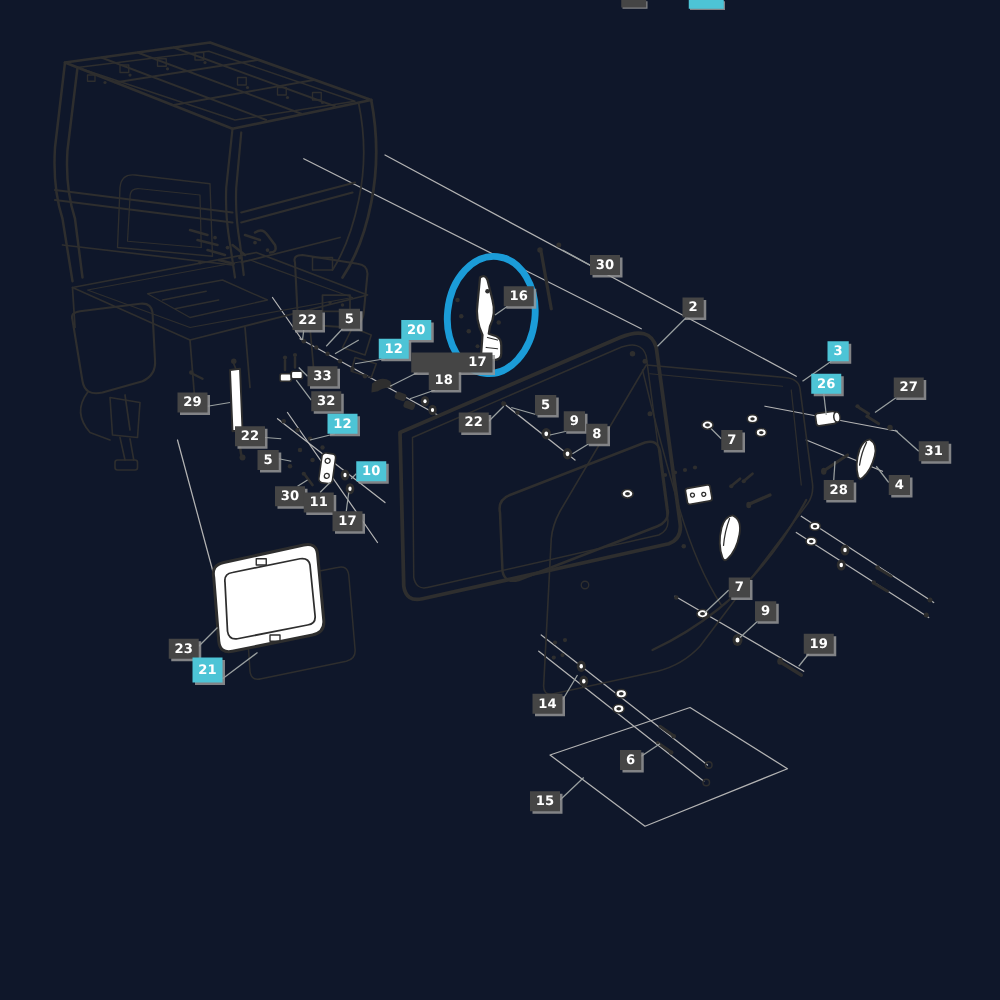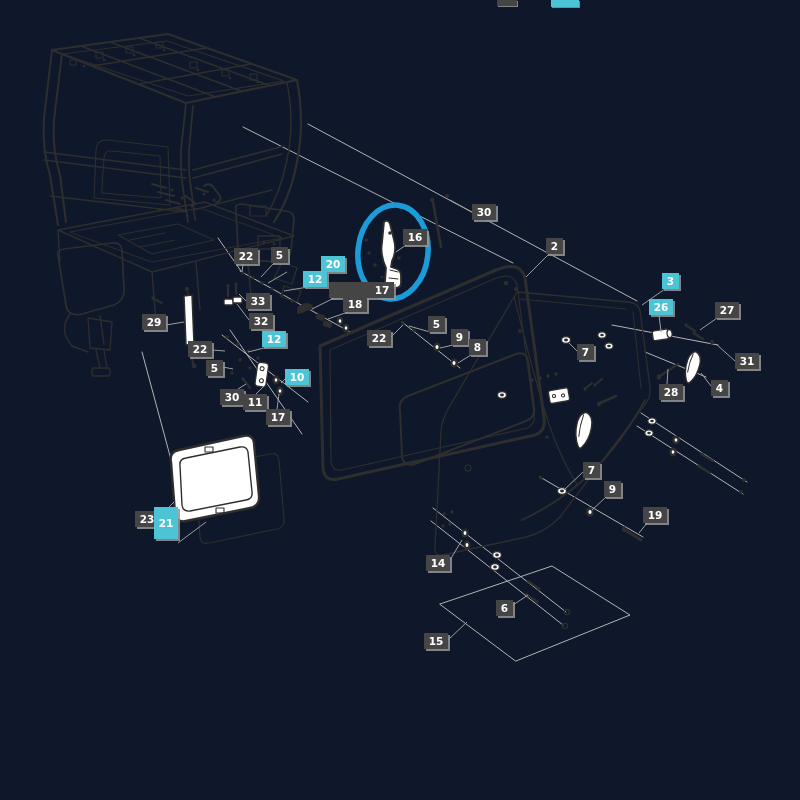--- a/index.html
+++ b/index.html
@@ -379,18 +379,18 @@
       <div class="plabel dark" style="left: 735px; top: 353px; width: 24px; height: 16px;">31</div>
       <div class="plabel dark" style="left: 711px; top: 380px; width: 17px; height: 16px;">4</div>
       <div class="plabel dark" style="left: 659px; top: 384px; width: 24px; height: 16px;">28</div>
       <div class="plabel dark" style="left: 583px; top: 462px; width: 17px; height: 16px;">7</div>
       <div class="plabel dark" style="left: 604px; top: 481px; width: 17px; height: 16px;">9</div>
       <div class="plabel dark" style="left: 643px; top: 507px; width: 24px; height: 16px;">19</div>
       <div class="plabel dark" style="left: 426px; top: 555px; width: 24px; height: 16px;">14</div>
       <div class="plabel dark" style="left: 496px; top: 600px; width: 17px; height: 16px;">6</div>
       <div class="plabel dark" style="left: 424px; top: 633px; width: 24px; height: 16px; text-align: right;">15</div>
       <div class="plabel dark" style="left: 135px; top: 511px; width: 24px; height: 16px;">23</div>
-      <div class="plabel cyan" style="left: 154px; top: 507px; width: 24px; height: 32px; text-align: right;">21</div>
+      <div class="plabel cyan" style="left: 154px; top: 526px; width: 24px; height: 20px; text-align: right;">21</div>
       <div class="partial dark" style="left: 497px; top: 0px; width: 20px; height: 6px;"></div>
       <div class="partial cyan" style="left: 551px; top: 0px; width: 28px; height: 7px;"></div>
     </div>
 
 </div>
 
 </body></html>

